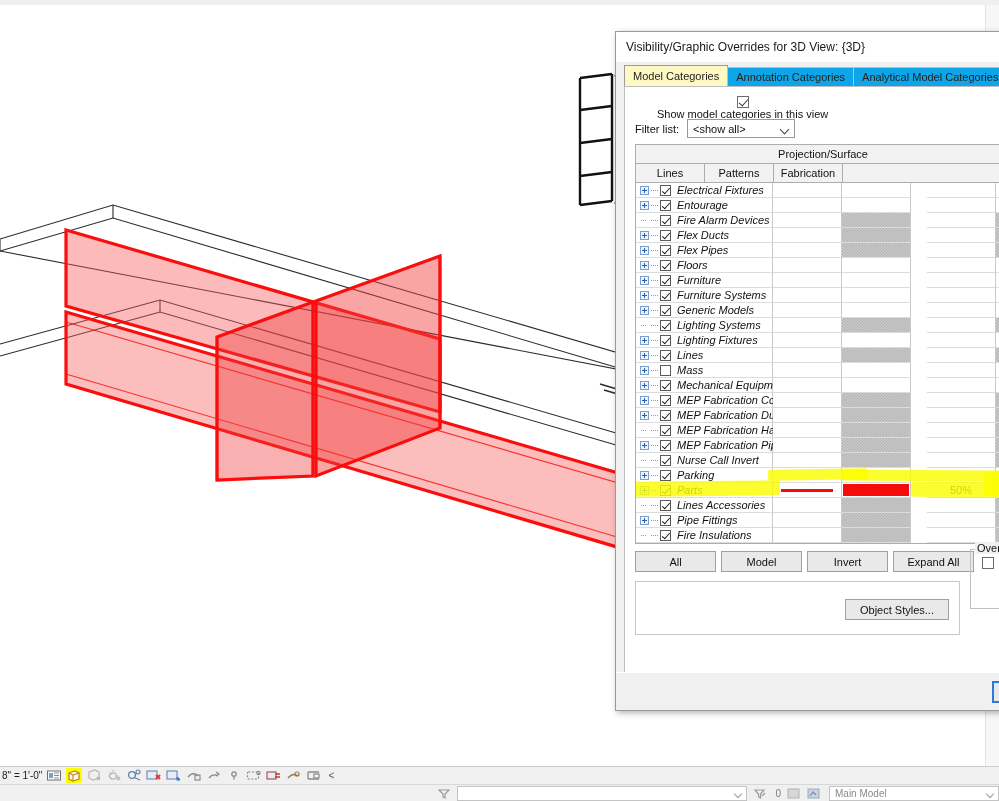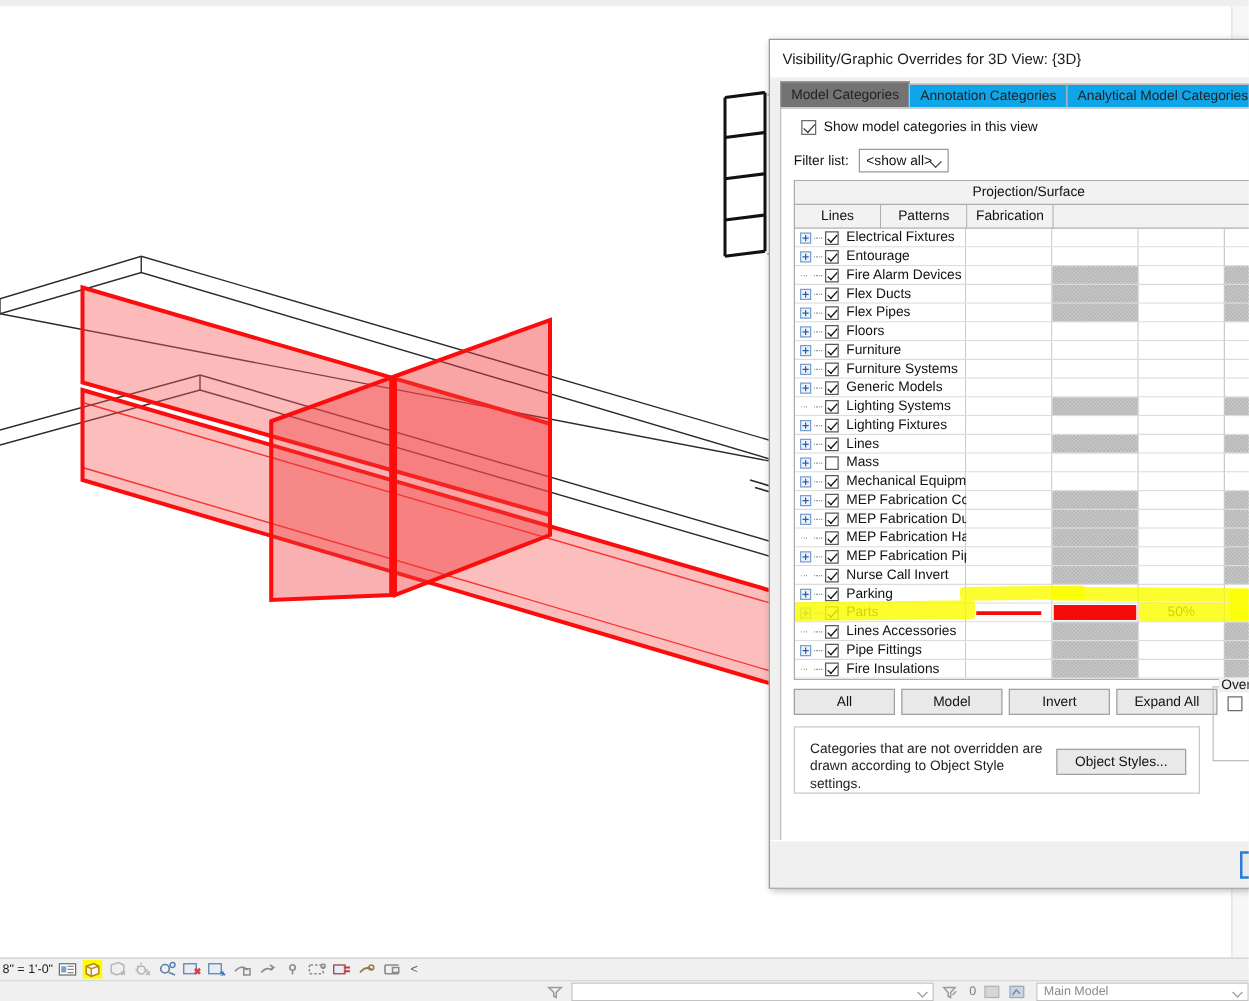--- a/index.html
+++ b/index.html
@@ -47,45 +47,45 @@
     position: absolute; left: 8px; top: 4px; right: 0; height: 20px;
     display: flex; align-items: flex-end;
   }
   .tab {
     height: 19px; padding: 0 8px;
     display: flex; align-items: center;
     font-size: 11px; color: #222;
     background: #0ea5e9; border: 1px solid #bdbdbd; border-bottom: none;
     margin-right: -1px; white-space: nowrap;
   }
-  .tab.active { background: #737373; border-color: #9a9a9a; height: 21px; }
+  .tab.active { background: #fef9c3; border-color: #9a9a9a; height: 21px; }
   .tabpanel {
     position: absolute; left: 8px; top: 24px; right: -4px; bottom: 0;
     background: #ffffff; border: 1px solid #bdbdbd;
   }
 
   .cb-row { display: flex; align-items: center; }
   .wincb {
     width: 12px; height: 12px; background: #fff;
     border: 1px solid #6b6b6b; position: relative; flex: 0 0 auto;
   }
   .wincb.checked::after {
     content: ""; position: absolute; left: 3px; top: 0px;
     width: 4px; height: 8px; border: solid #1a1a1a;
     border-width: 0 2px 2px 0; transform: rotate(42deg);
   }
   .wincb.soft.checked::after { border-color: #3d3d3d; border-width: 0 1.6px 1.6px 0; }
 
-  #show-model-row { position: absolute; left: 10px; top: 9px; }
+  #show-model-row { position: absolute; left: 26px; top: 9px; flex-direction: column; }
   #show-model-row span { margin-left: 6px; font-size: 11px; }
 
   #filter-row { position: absolute; left: 10px; top: 32px; display: flex; align-items: center; }
   #filter-row .lbl { font-size: 11px; margin-right: 8px; }
   .combo {
-    width: 72px; height: 19px; background: #fff; border: 1px solid #9a9a9a;
+    width: 108px; height: 19px; background: #fff; border: 1px solid #9a9a9a;
     display: flex; align-items: center; padding-left: 5px;
     font-size: 11px; position: relative;
   }
   .combo .arrow {
     position: absolute; right: 6px; top: 6px;
     width: 7px; height: 7px; border: solid #444; border-width: 0 1.4px 1.4px 0;
     transform: rotate(45deg);
   }
 
   
@@ -142,30 +142,30 @@
     background: repeating-linear-gradient(to right,#9a9a9a 0 1px,transparent 1px 2px);
   }
   .rowcb {
     width: 11px; height: 11px; background: #fff; border: 1px solid #5a5a5a;
     position: relative; flex: 0 0 auto;
   }
   .rowcb.checked::after {
     content: ""; position: absolute; left: 3px; top: 0px; width: 3px; height: 7px;
     border: solid #151515; border-width: 0 1.7px 1.7px 0; transform: rotate(42deg);
   }
-  .rowlabel { margin-left: 6px; font-size: 11px; white-space: nowrap; }
+  .rowlabel { margin-left: 6px; font-size: 11px; white-space: nowrap; font-style: italic; }
 
   .c-cell {
     border-right: 1px solid #c9c9c9; border-bottom: 1px solid #dcdcdc;
     background: #fff; position: relative;
     display: flex; align-items: center; justify-content: center; font-size: 11px;
   }
   .c-cell.lines { width: 69px; min-width: 69px; }
   .c-cell.patterns { width: 69px; min-width: 69px; }
-  .c-cell.transp { width: 69px; min-width: 69px; }
+  .c-cell.transp { width: 69px; min-width: 69px; margin-left: 16px; }
   .c-cell.cutstart { flex: 1 1 auto; border-right: none; }
   .hatched {
     background-color: #c8c8c8;
     background-image:
       linear-gradient(45deg, #b4b4b4 25%, transparent 25%, transparent 75%, #b4b4b4 75%),
       linear-gradient(45deg, #b4b4b4 25%, transparent 25%, transparent 75%, #b4b4b4 75%);
     background-size: 3px 3px;
     background-position: 0 0, 1.5px 1.5px;
   }
   .swatch-line { width: 52px; height: 3px; background: #f60b0b; }
@@ -688,21 +688,20 @@
           </div>
 
         <div class="btnrow">
           <div class="btn">All</div>
           <div class="btn">Model</div>
           <div class="btn">Invert</div>
           <div class="btn">Expand All</div>
         </div>
 
         <div id="note-box">
-          <div id="note-text">Categories that are not overridden are drawn according to Object Style settings.</div>
           <div id="object-styles-btn">Object Styles...</div>
         </div>
 
         <div id="override-group"></div>
         <div id="override-legend">Overr</div>
         <div id="override-cb-row">
           <span class="wincb"></span>
 
         </div>
 

